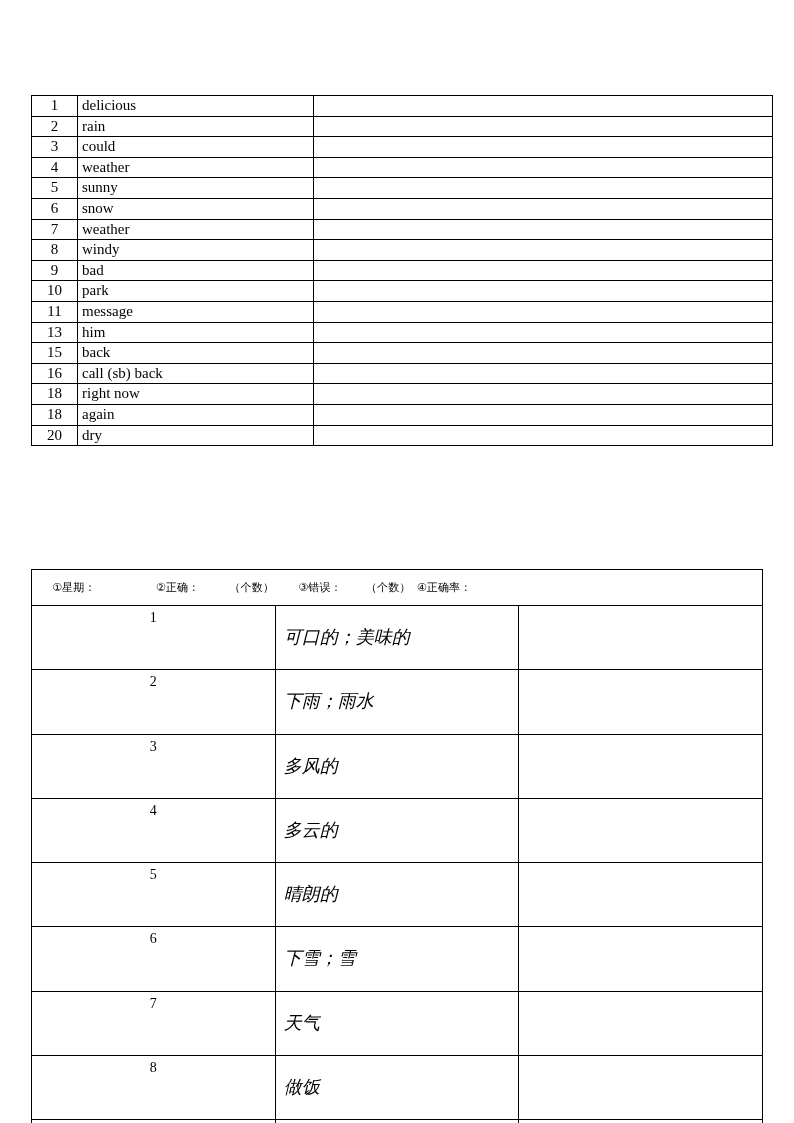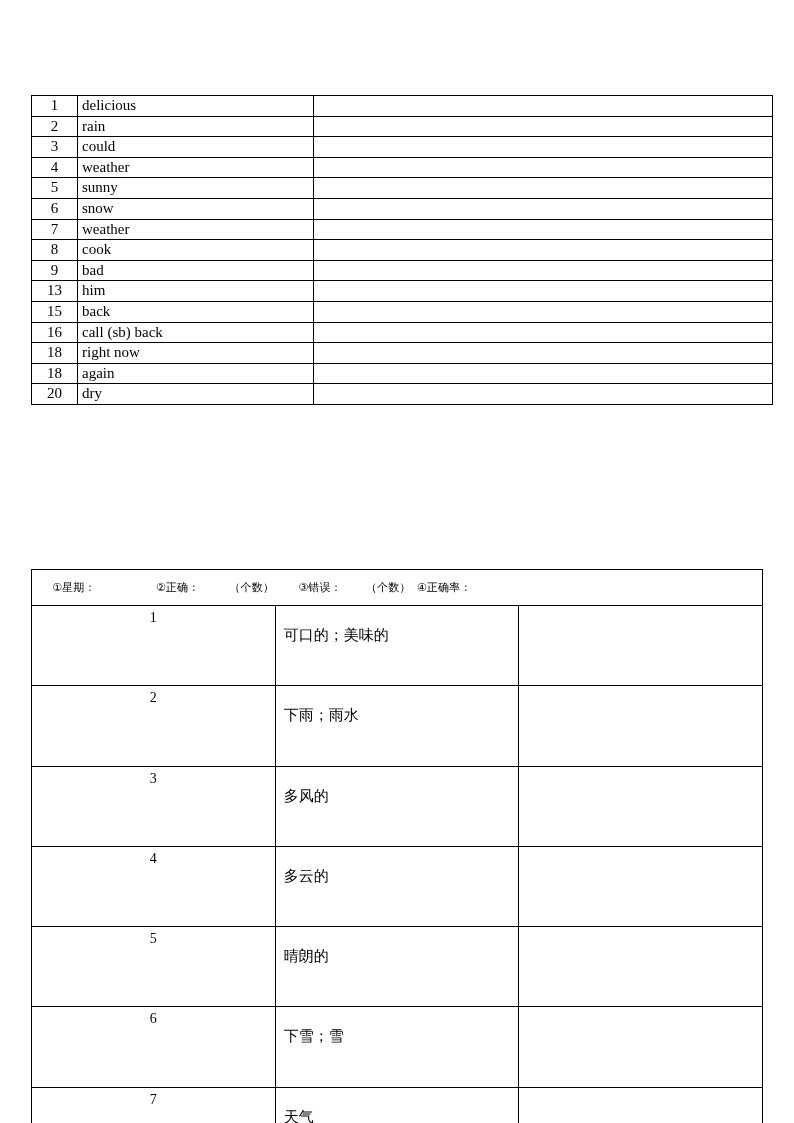--- a/index.html
+++ b/index.html
@@ -99,24 +99,25 @@
     width: 45px;
     text-align: center;
     font-size: 14px;
     line-height: 1;
     padding-top: 5px;
     font-family: "Liberation Serif", "DejaVu Serif", serif;
   }
   .meaning-table td.meaning {
     width: 231px;
     font-family: "DejaVu Sans", "Liberation Sans", sans-serif;
-    font-size: 15px;
+    font-size: 18px;
     line-height: 1;
-    padding: 22px 0 16px 8px;
+    padding: 22px 0 0 8px;
     white-space: nowrap;
+    font-style: italic;
   }
   .meaning-table td.blank {
     width: 454px;
   }
 </style>
 </head>
 <body>
 
 <div class="page">
 
@@ -152,26 +153,36 @@
         <td class="word">snow</td>
         <td class="blank"></td>
       </tr>
       <tr>
         <td class="num">7</td>
         <td class="word">weather</td>
         <td class="blank"></td>
       </tr>
       <tr>
         <td class="num">8</td>
-        <td class="word">cook</td>
+        <td class="word">windy</td>
         <td class="blank"></td>
       </tr>
       <tr>
         <td class="num">9</td>
         <td class="word">bad</td>
+        <td class="blank"></td>
+      </tr>
+      <tr>
+        <td class="num">10</td>
+        <td class="word">park</td>
+        <td class="blank"></td>
+      </tr>
+      <tr>
+        <td class="num">11</td>
+        <td class="word">message</td>
         <td class="blank"></td>
       </tr>
       <tr>
         <td class="num">13</td>
         <td class="word">him</td>
         <td class="blank"></td>
       </tr>
       <tr>
         <td class="num">15</td>
         <td class="word">back</td>

